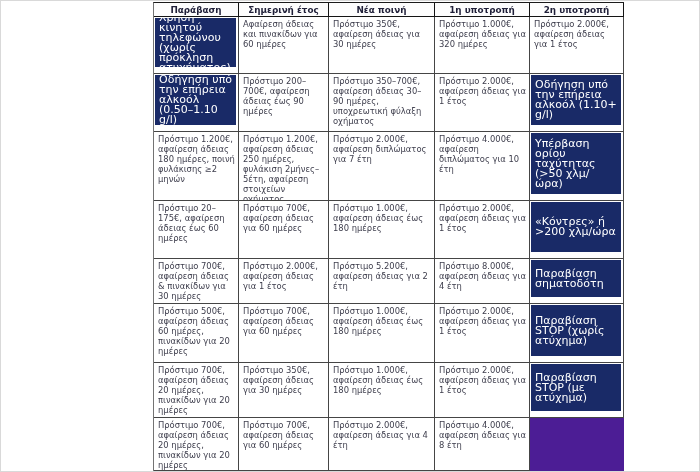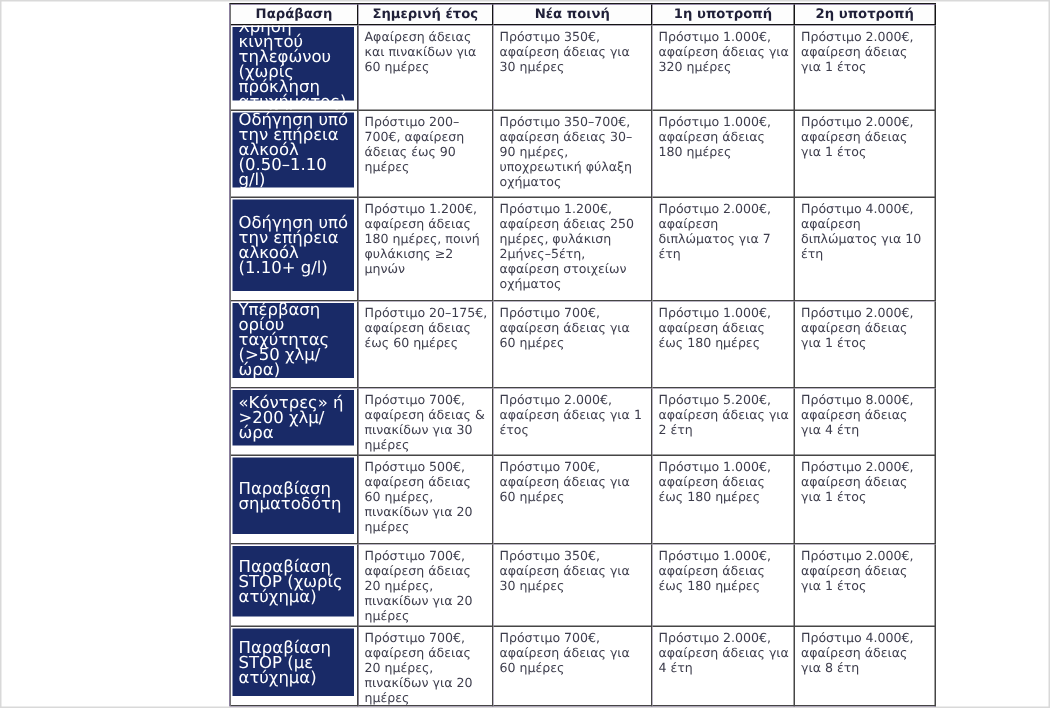--- a/index.html
+++ b/index.html
@@ -61,21 +61,20 @@
     <div class="cell">Αφαίρεση άδειας και πινακίδων για 60 ημέρες</div>
     <div class="cell">Πρόστιμο 350€, αφαίρεση άδειας για 30 ημέρες</div>
     <div class="cell">Πρόστιμο 1.000€, αφαίρεση άδειας για 320 ημέρες</div>
     <div class="cell">Πρόστιμο 2.000€, αφαίρεση άδειας για 1 έτος</div>
 
     <div class="cell vio-cell">
       <div class="vio-block">Οδήγηση υπό την επήρεια αλκοόλ (0.50–1.10 g/l)</div>
     </div>
     <div class="cell">Πρόστιμο 200–700€, αφαίρεση άδειας έως 90 ημέρες</div>
     <div class="cell">Πρόστιμο 350–700€, αφαίρεση άδειας 30–90 ημέρες, υποχρεωτική φύλαξη οχήματος</div>
-    <div class="cell">Πρόστιμο 1.000€, αφαίρεση άδειας 180 ημέρες</div>
     <div class="cell">Πρόστιμο 2.000€, αφαίρεση άδειας για 1 έτος</div>
 
     <div class="cell vio-cell">
       <div class="vio-block">Οδήγηση υπό την επήρεια αλκοόλ (1.10+ g/l)</div>
     </div>
     <div class="cell">Πρόστιμο 1.200€, αφαίρεση άδειας 180 ημέρες, ποινή φυλάκισης ≥2 μηνών</div>
     <div class="cell">Πρόστιμο 1.200€, αφαίρεση άδειας 250 ημέρες, φυλάκιση 2μήνες–5έτη, αφαίρεση στοιχείων οχήματος</div>
     <div class="cell">Πρόστιμο 2.000€, αφαίρεση διπλώματος για 7 έτη</div>
     <div class="cell">Πρόστιμο 4.000€, αφαίρεση διπλώματος για 10 έτη</div>
 

